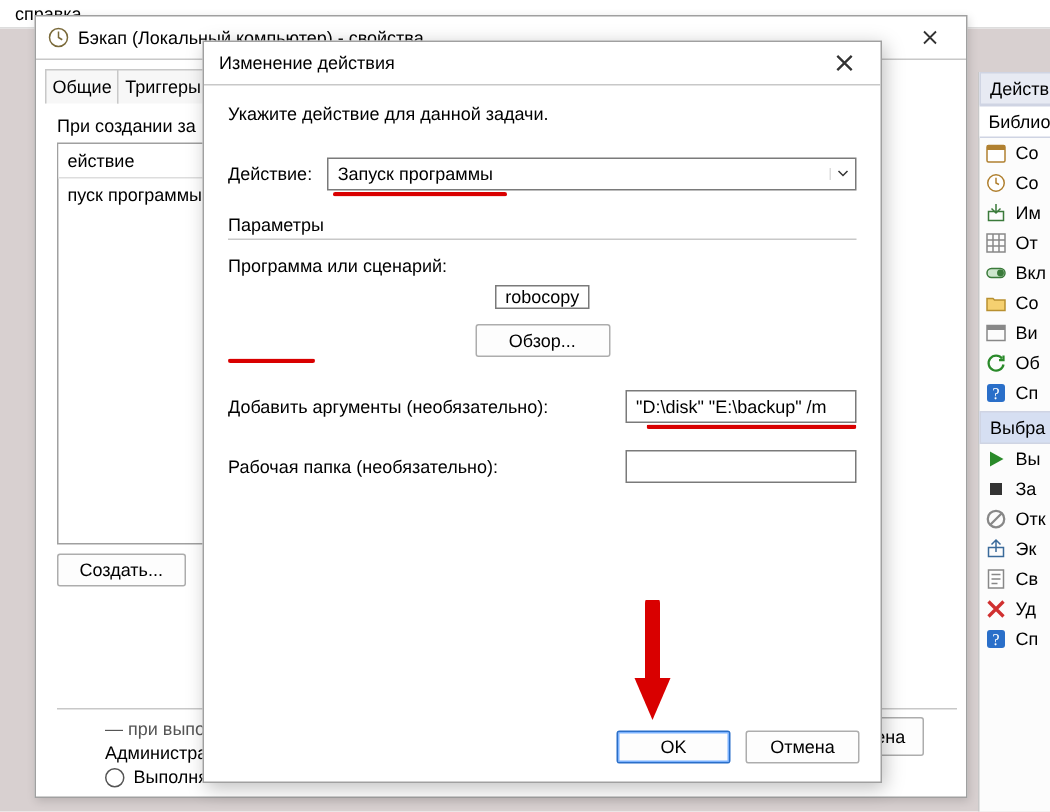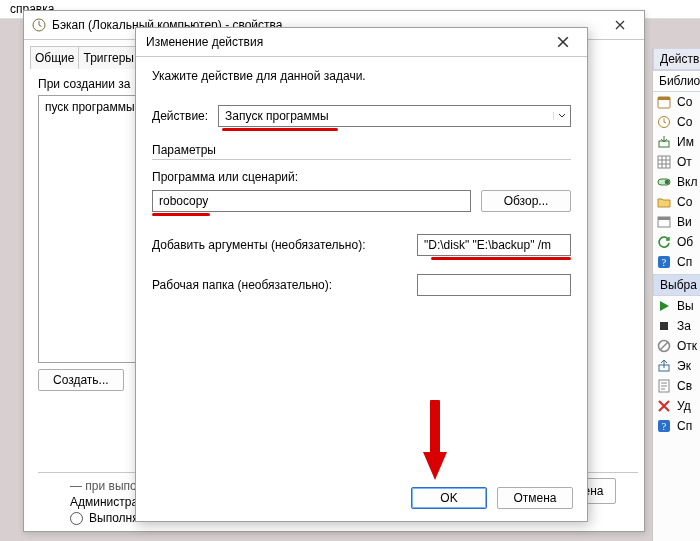--- a/index.html
+++ b/index.html
@@ -90,20 +90,21 @@
         </svg>
     </span>
   </div>
   <div class="tabs">
     <div class="tab inactive">Общие</div>
     <div class="tab inactive">Триггеры</div>
   </div>
   <div class="inner-pad">
     <div>При создании за</div>
     <div class="actions-list">
+      <div class="col-hdr">ействие</div>
       <div class="row">пуск программы</div>
     </div>
     <div style="margin-top:10px;">
       <span class="btn">Создать...</span>
     </div>
   </div>
   <div style="position:absolute;left:14px;bottom:6px;">
     <div style="border-top:1px solid var(--border);width:600px;margin-bottom:6px;"></div>
     <div style="padding-left:32px;color:#555;margin-bottom:2px;">— <span>при выполнении</span></div>
     <div style="padding-left:32px;">Администратор</div>
@@ -139,21 +140,21 @@
         </span>
       </div>
     </div>
     <div class="underline-red" style="margin-left:70px;width:116px;margin-top:1px;"></div>
 
     <div class="group-title">Параметры</div>
     <div style="border-top:1px solid var(--border);margin-top:2px;"></div>
 
     <div class="group-box">
       <div style="margin-top:10px;">Программа или сценарий:</div>
-      <div style="display:flex;gap:10px;margin-top:6px;align-items:center;">
+      <div style="display:flex;gap:10px;margin-top:6px;align-items:center;flex-direction:column;">
         <div class="field" style="flex:1;">
           <span>robocopy</span>
         </div>
         <span class="btn">Обзор...</span>
       </div>
       <div class="underline-red" style="width:58px;margin-top:1px;"></div>
 
       <div style="display:flex;align-items:center;margin-top:18px;gap:10px;">
         <span class="lbl" style="flex:1;">Добавить аргументы (необязательно):</span>
         <div class="field small">

